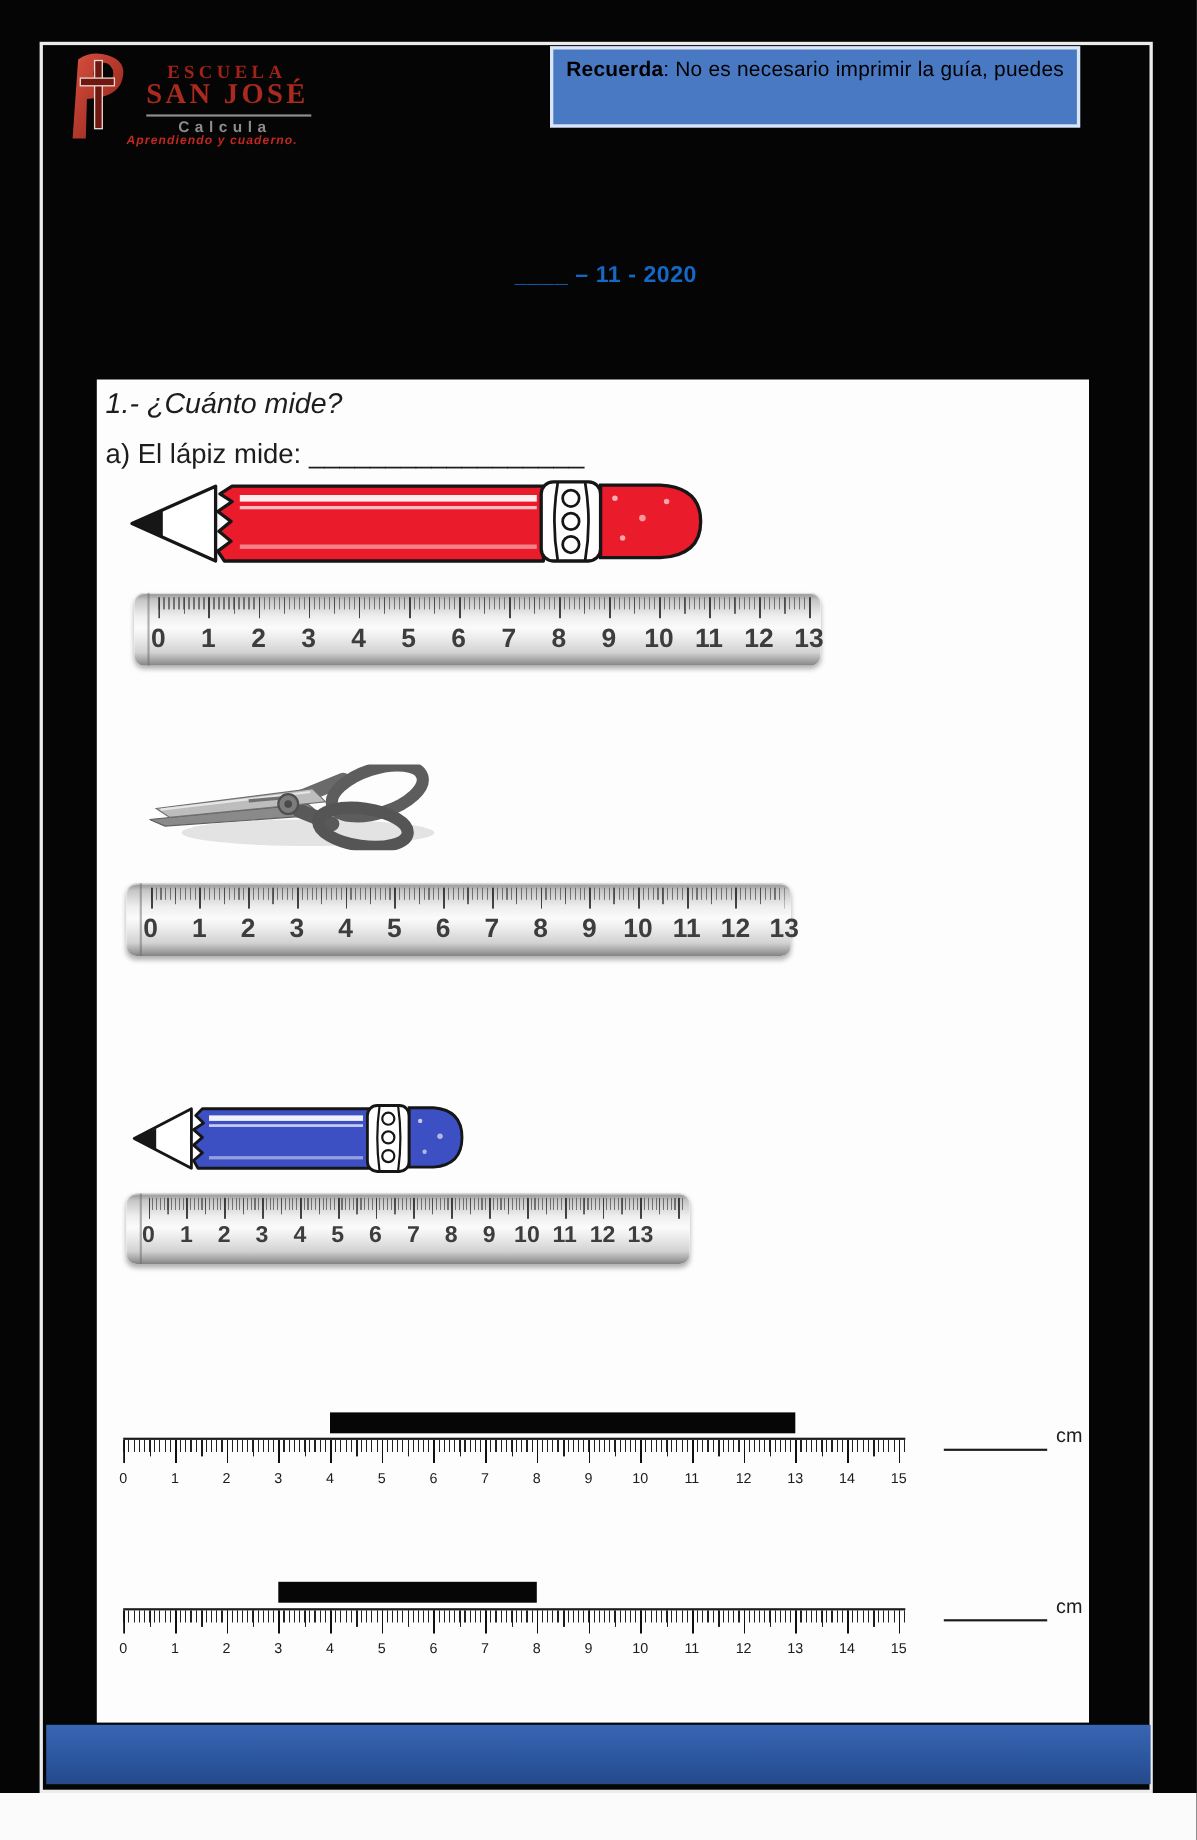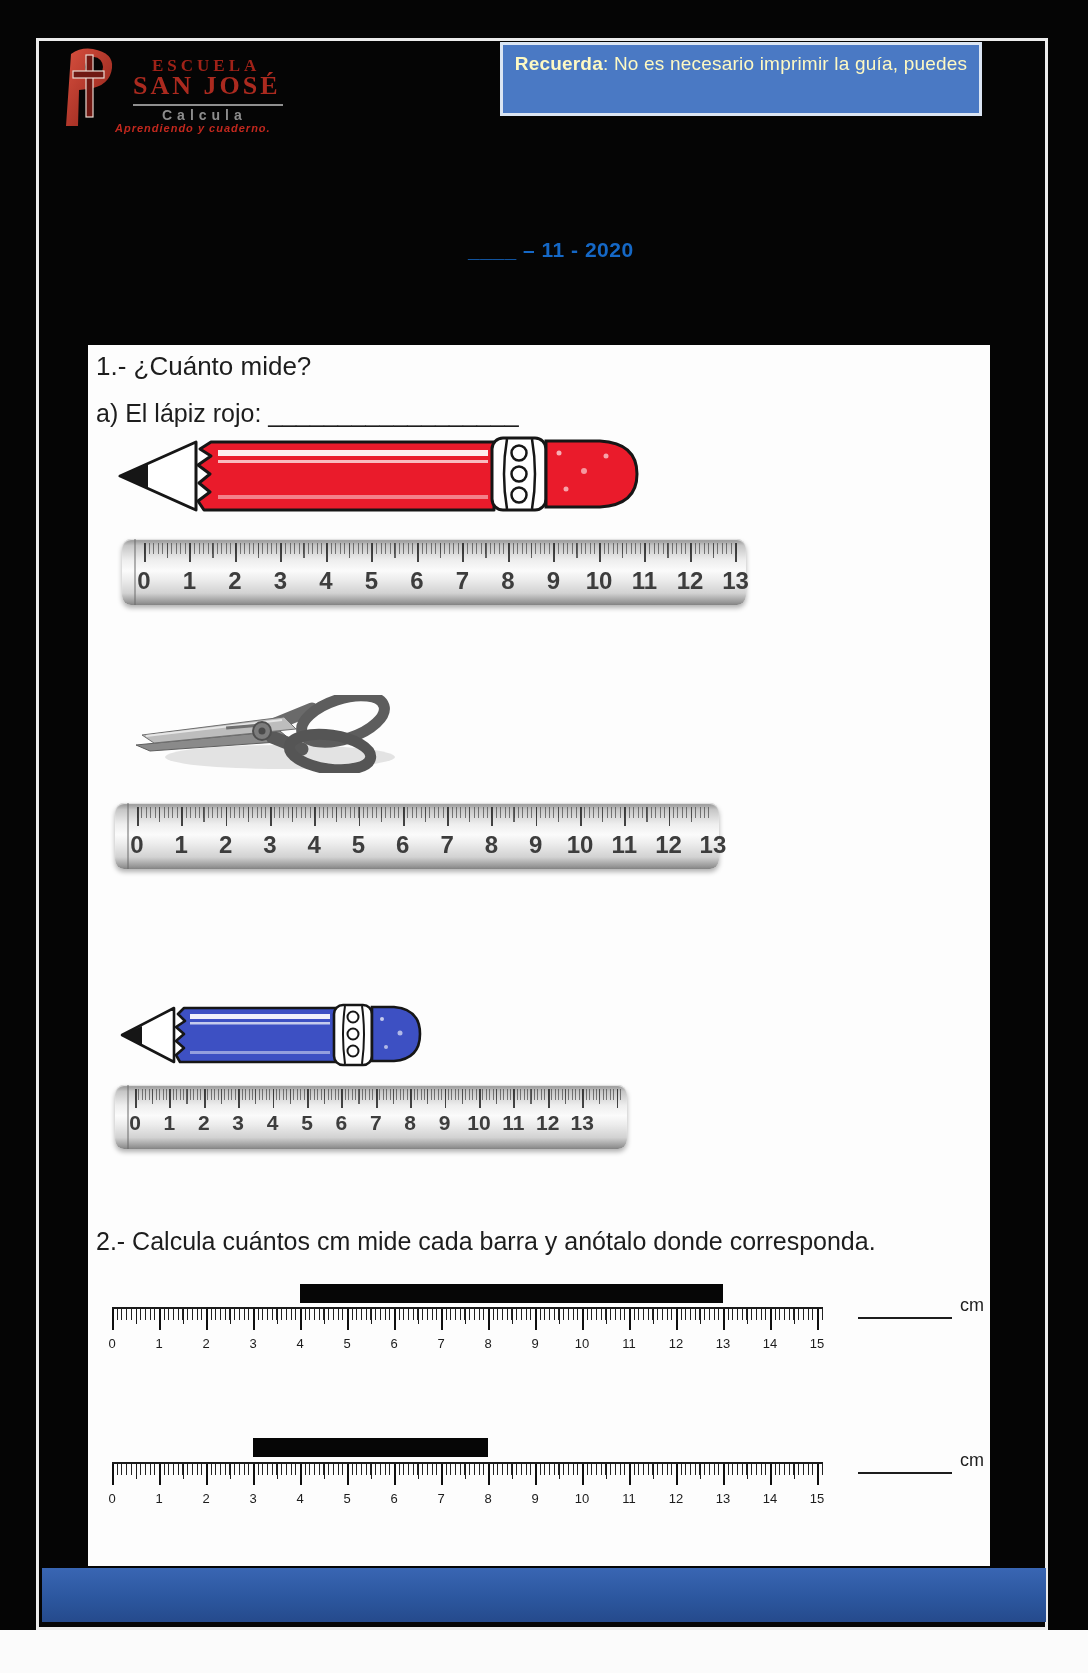--- a/index.html
+++ b/index.html
@@ -17,21 +17,21 @@
              font-weight:bold; font-size:17px; letter-spacing:4px; color:#a02218; }
   .logo-l2 { position:absolute; left:78px; top:29px; font-family:"Liberation Serif",serif;
              font-weight:bold; font-size:26px; letter-spacing:3px; color:#ab2a1f; }
   .logo-rule { position:absolute; left:78px; top:62px; width:150px; height:2px; background:#8f8f8f; }
   .logo-l3 { position:absolute; left:107px; top:65px; font-weight:bold; font-size:14px;
              letter-spacing:5px; color:#8d8d8d; }
   .logo-tag { position:absolute; left:60px; top:80px; font-style:italic; font-weight:bold;
               font-size:11px; letter-spacing:1px; color:#c1281e; }
 
   .reminder { position:absolute; left:500px; top:42px; width:482px; height:74px;
-              background:#4a79c4; border:3px solid #dbe5f3; color:#fef9c3;
+              background:#4a79c4; border:3px solid #dbe5f3; color:#000000;
               text-align:center; font-size:19px; line-height:33px; padding-top:2px;
               letter-spacing:0.2px; }
   .reminder b { font-weight:bold; }
 
   .date { position:absolute; left:468px; top:238px; font-weight:bold; font-size:21px;
           color:#1568c6; letter-spacing:0.5px; }
 
   
   .content { position:absolute; left:88px; top:345px; width:902px; height:1221px;
              background:#fdfdfd; color:#1d1d1d; }
@@ -106,23 +106,23 @@
   </div>
 
   <div class="reminder">
     <div><b>Recuerda</b><span>: No es necesario imprimir la guía, puedes</span></div>
   </div>
 
   <div class="date">____ – 11 - 2020</div>
 
   <div class="content">
 
-    <div class="h-ex" style="left:8px; top:6px;">1.- ¿Cuánto mide?</div>
-
-    <div class="item" style="left:8px; top:54px;"><span>a) El lápiz rojo: </span><span class="blank">__________________</span></div>
+    <div class="h-ex" style="left:8px; top:6px;font-style:italic;">1.- ¿Cuánto mide?</div>
+
+    <div class="item" style="left:8px; top:54px;"><span>a) El lápiz mide: </span><span class="blank">__________________</span></div>
 
     <svg style="position:absolute; left:26px; top:86px;" width="528" height="86" viewBox="0 0 528 86">
       <polygon points="6,45 82,11 82,79" fill="#ffffff" stroke="#161616" stroke-width="3" stroke-linejoin="round"></polygon>
       <polygon points="6,45 34,32 34,58" fill="#161616"></polygon>
       <path d="M97,11 L380,11 L380,79 L90,79 L84,70 L96,61 L85,52 L96,43 L84,34 L97,25 L86,18 Z" fill="#ea1b2b" stroke="#161616" stroke-width="3" stroke-linejoin="round"></path>
       <rect x="104" y="19" width="270" height="6" fill="#ffffff" opacity="0.92"></rect>
       <rect x="104" y="29" width="270" height="3" fill="#ffffff" opacity="0.7"></rect>
       <rect x="104" y="64" width="270" height="4" fill="#ffffff" opacity="0.45"></rect>
       <rect x="378" y="7" width="54" height="72" rx="11" fill="#ffffff" stroke="#161616" stroke-width="3"></rect>
       <path d="M393,8 q-6,35 0,70" stroke="#161616" stroke-width="2.5" fill="none"></path>
@@ -231,21 +231,20 @@
           <span class="mr-num" style="left: 260.8px;">7</span>
           <span class="mr-num" style="left: 295.2px;">8</span>
           <span class="mr-num" style="left: 329.6px;">9</span>
           <span class="mr-num" style="left: 364px;">10</span>
           <span class="mr-num" style="left: 398.4px;">11</span>
           <span class="mr-num" style="left: 432.8px;">12</span>
           <span class="mr-num" style="left: 467.2px;">13</span>
         </div>
     </div>
 
-    <div class="h-ex" style="left:8px; top:882px; font-size:25px;">2.- Calcula cuántos cm mide cada barra y anótalo donde corresponda.</div>
 
     <div class="bar" style="top: 939px; left: 212px; width: 423px;"></div>
     <div class="paper-ruler" style="left:24px; top:962px; width:711px;">
       <div class="pr-ticks">
         <div class="pr-mm" style="--s10:4.7px;"></div>
         <div class="pr-half" style="left:23.5px; width:687px; --s:47px;"></div>
         <div class="pr-cm" style="--s:47px;"></div>
       </div>
       <div>
           <span class="pr-num" style="left: 0px;">0</span>

